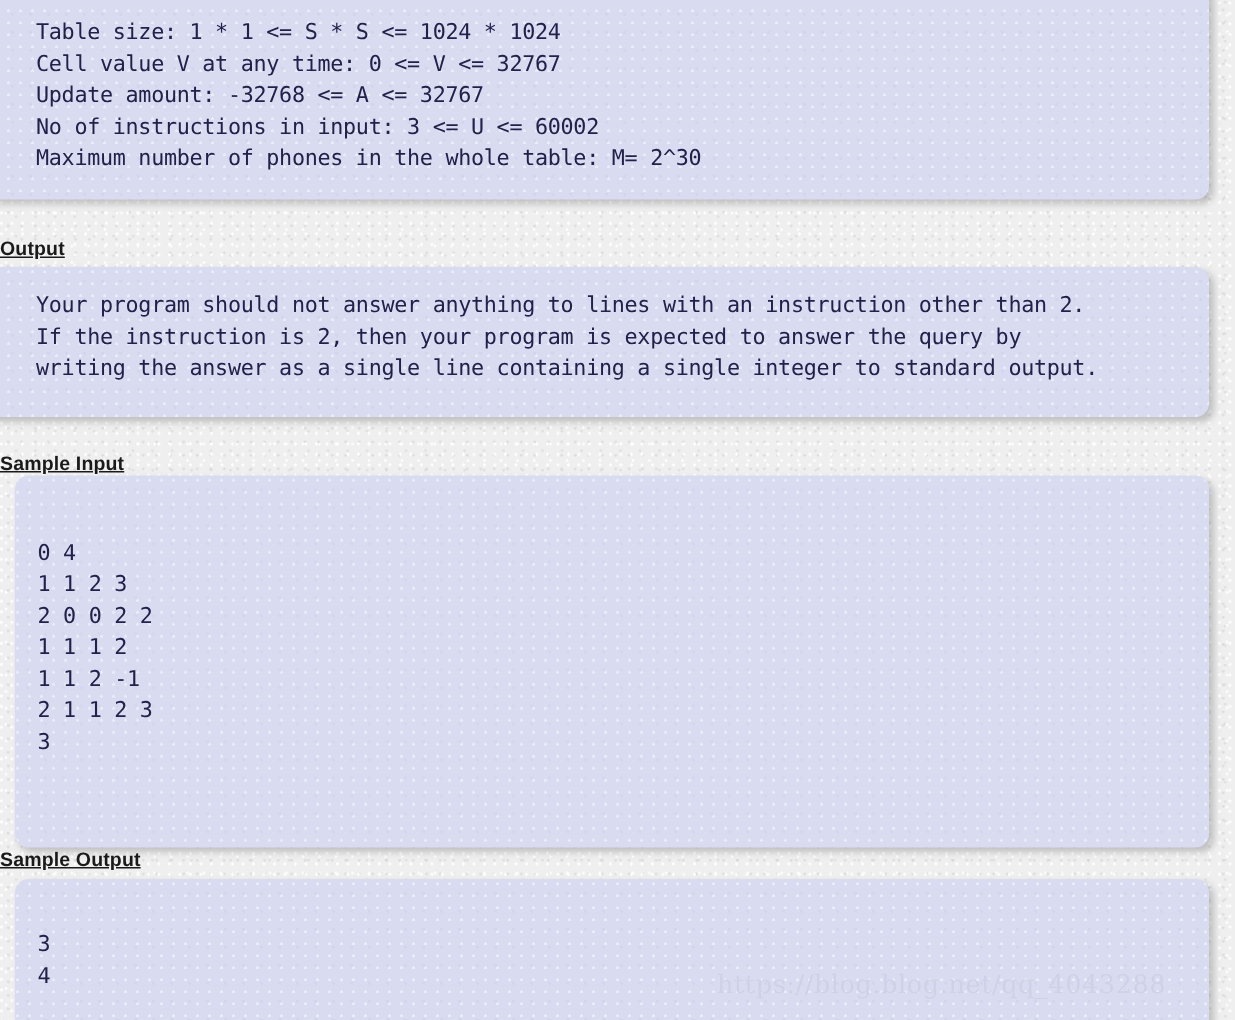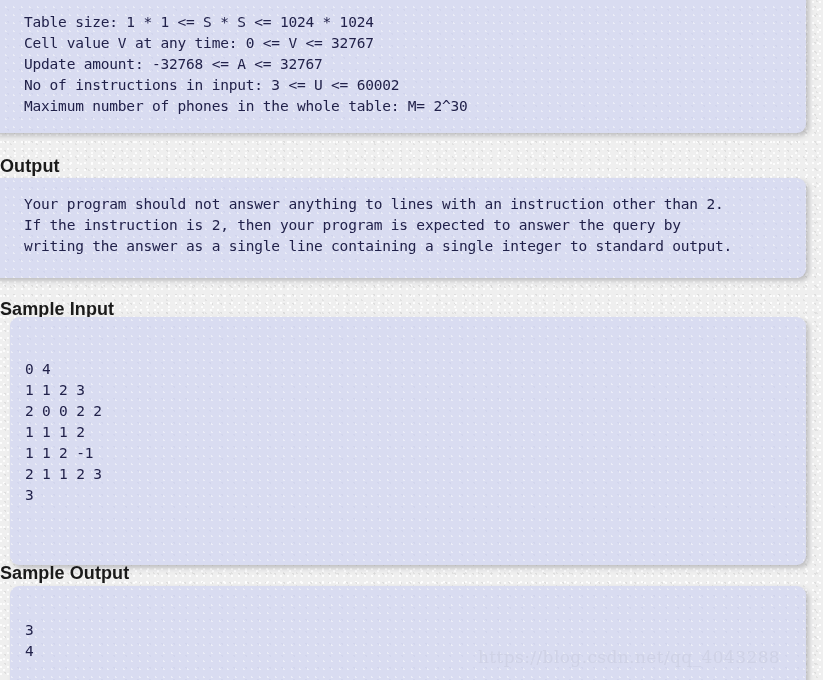--- a/index.html
+++ b/index.html
@@ -21,25 +21,26 @@
     background-size: 7px 7px, 9px 9px, 11px 11px, 13px 13px;
     font-family: "Liberation Sans", sans-serif;
     color: #1c1c1c;
   }
 
   
 
   .section-heading {
     font-family: "Liberation Sans", sans-serif;
     font-weight: bold;
-    font-size: 18px;
+    font-size: 13px;
     line-height: 18px;
     color: #1a1a1a;
     letter-spacing: 0.1px;
     white-space: nowrap;
+    text-decoration: underline;
   }
 
   .code-box {
     position: absolute;
     background-color: #d9dcf1;
     border-radius: 9px;
     box-shadow: 3px 3px 5px rgba(120,120,125,0.40);
     overflow: hidden;
   }
 
@@ -167,13 +168,13 @@
 3</pre>
 </div>
 
 <div class="section-heading" id="sample-output-heading">Sample Output</div>
 
 <div class="code-box" id="sample-output-box">
   <pre class="code-text" id="sample-output-text">3
 4</pre>
 </div>
 
-<div id="watermark">https://blog.csdn.net/qq_4043288</div>
+<div id="watermark">https://blog.blog.net/qq_4043288</div>
 
 </body></html>

